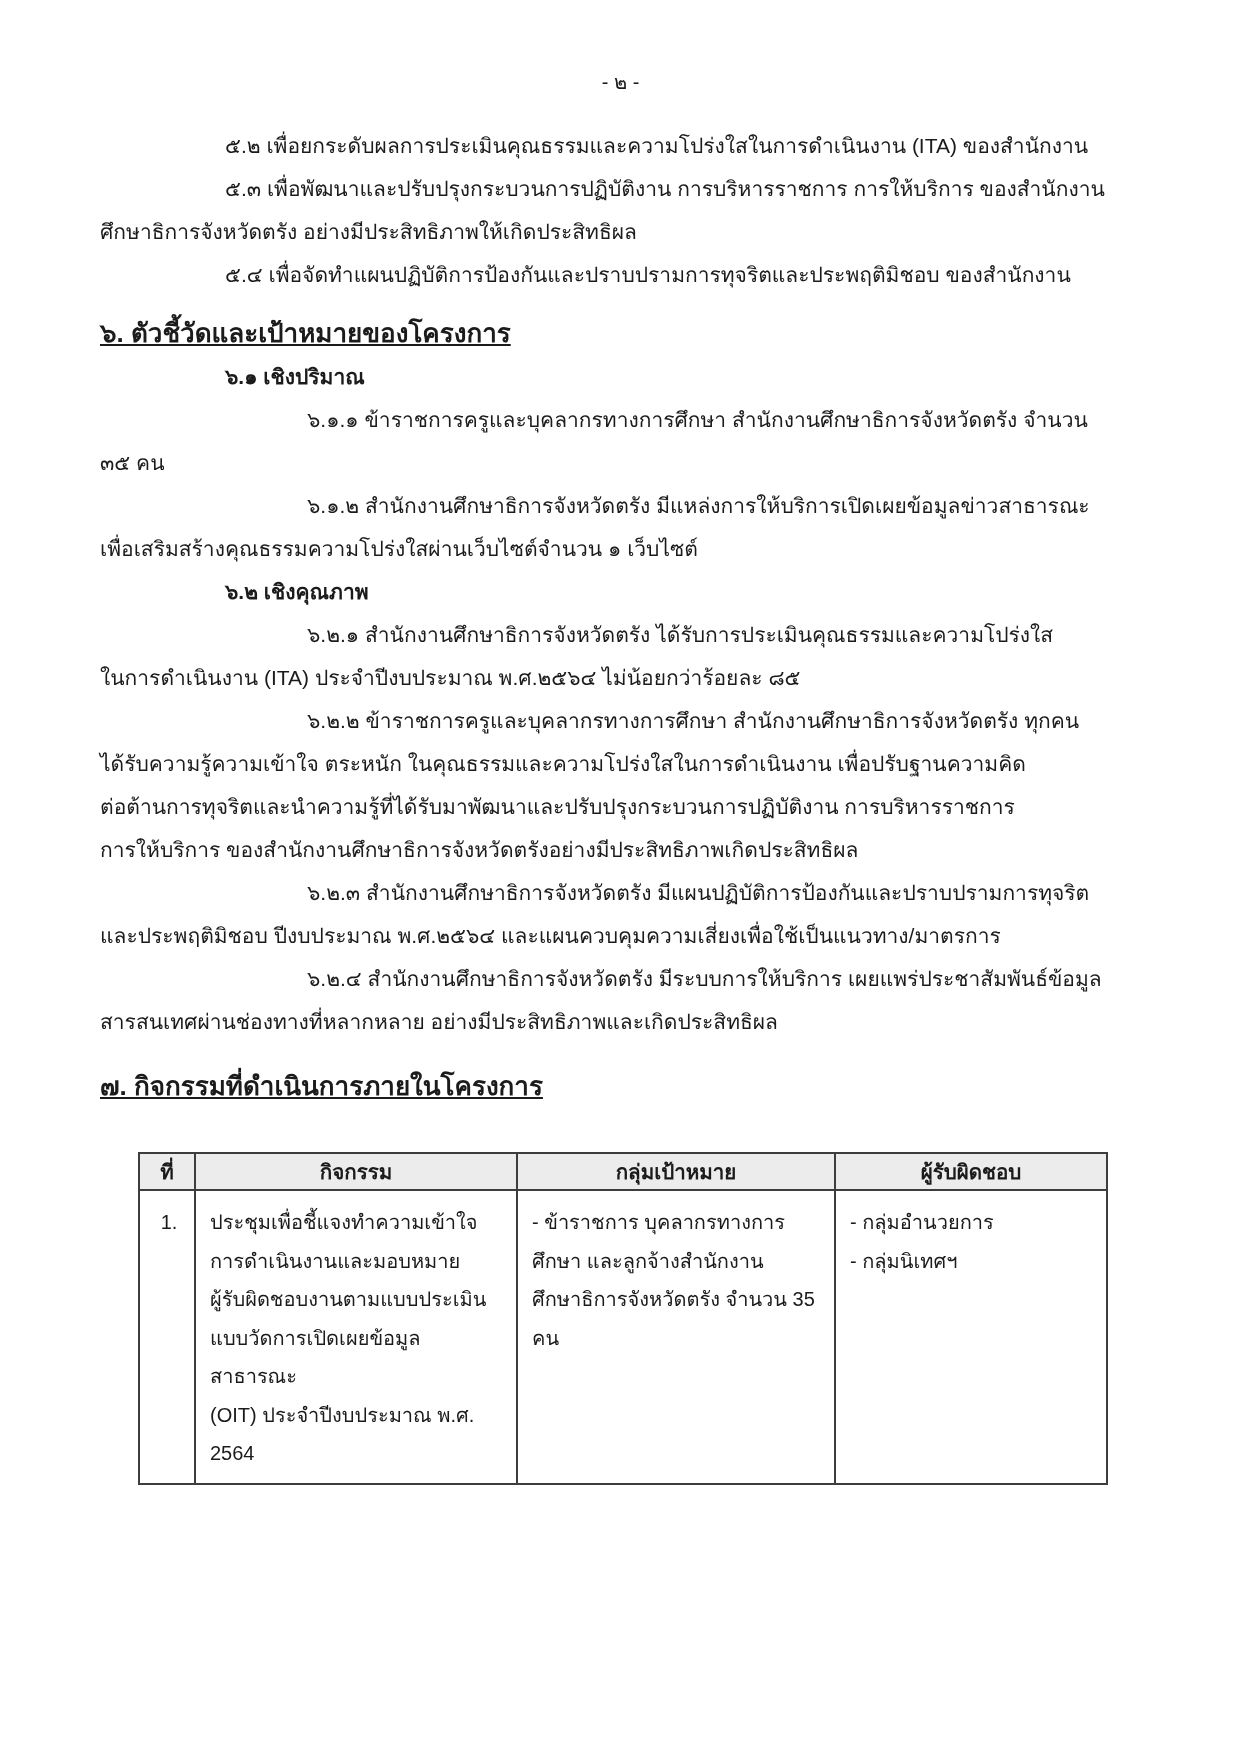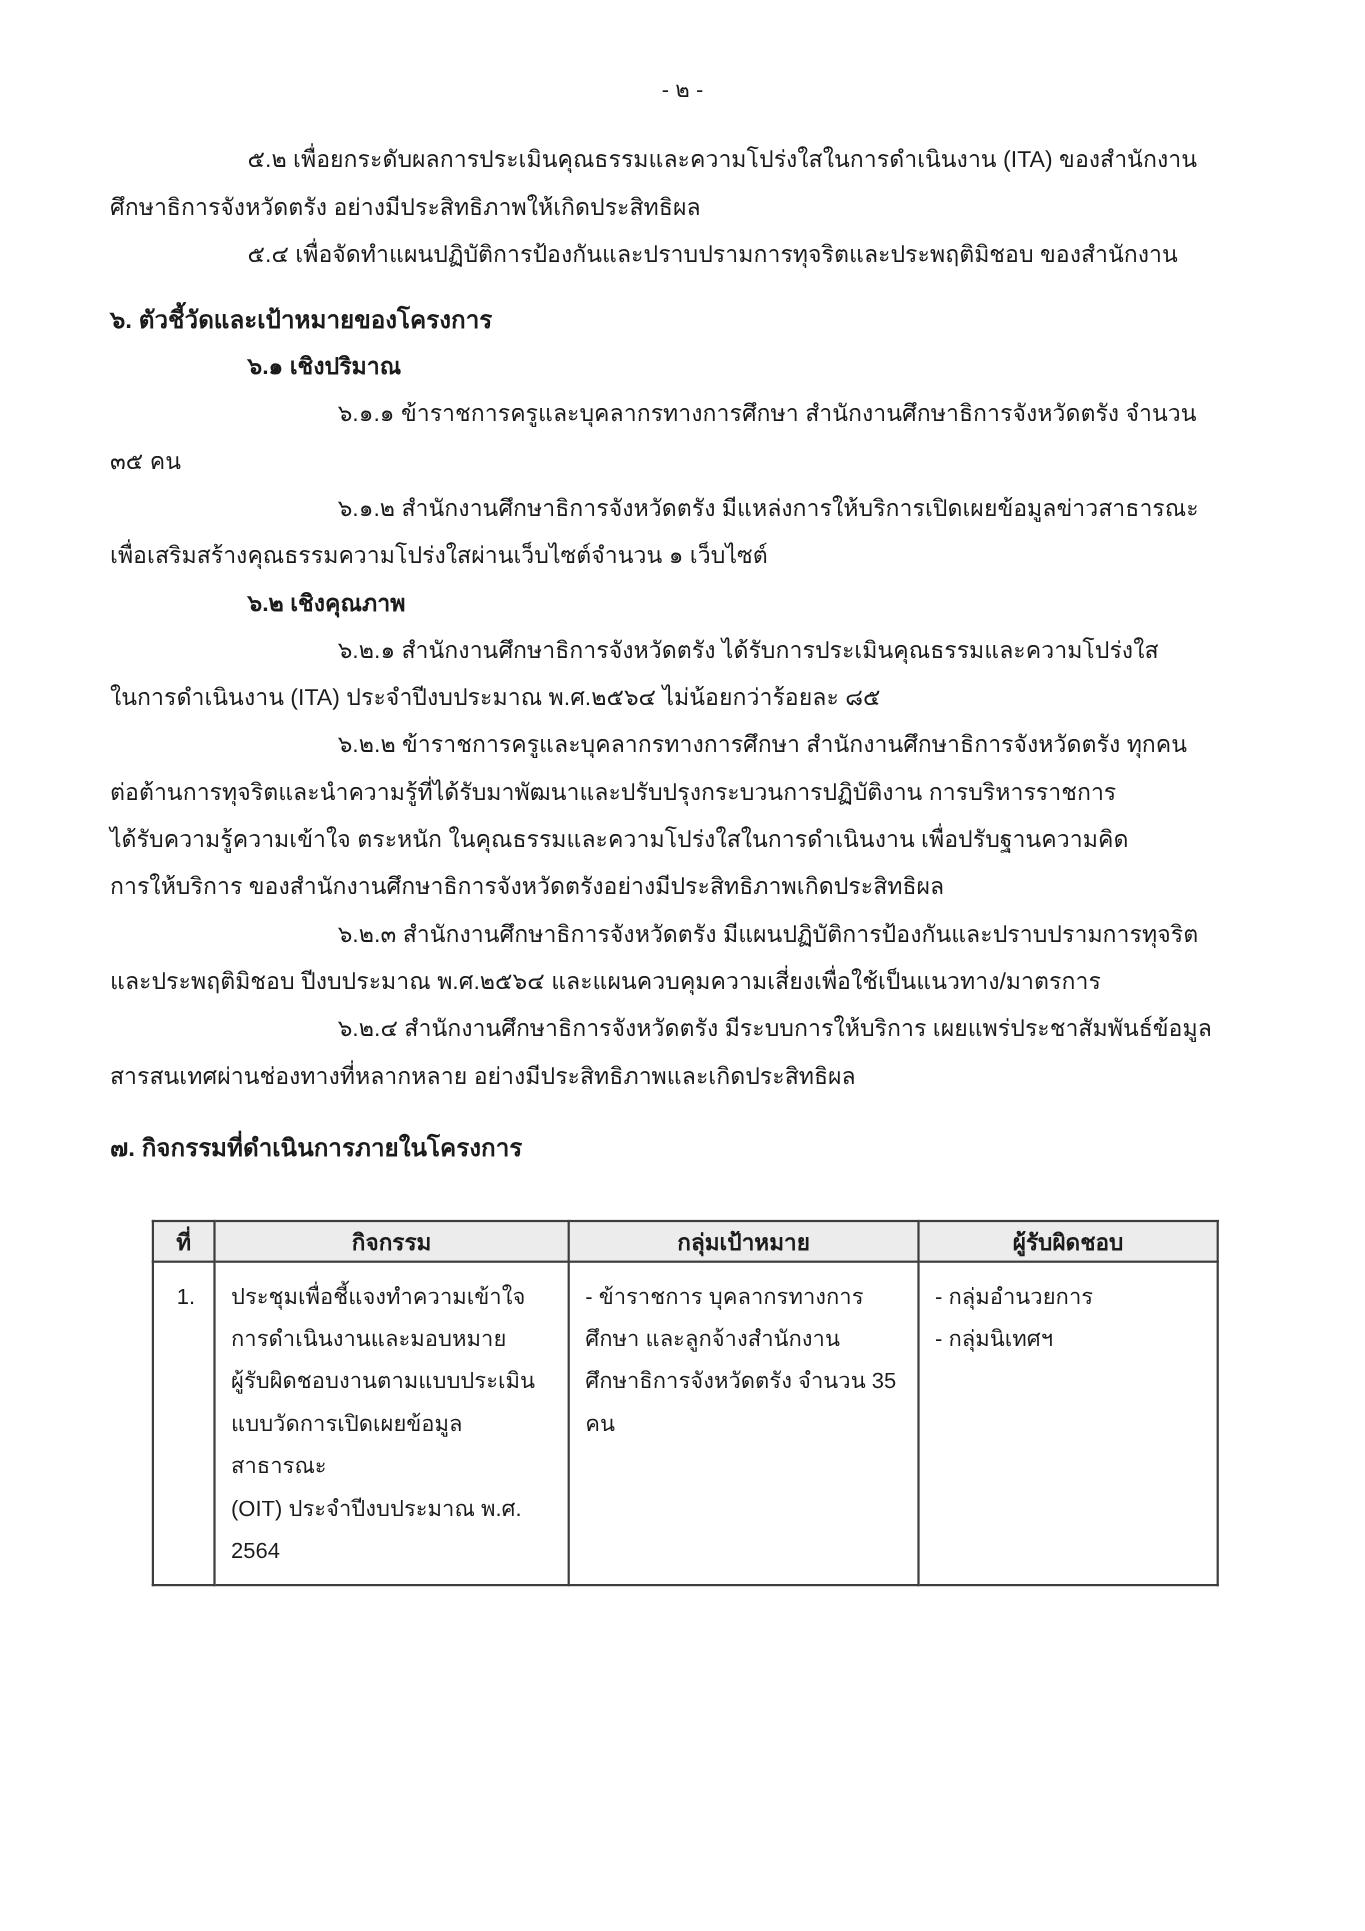--- a/index.html
+++ b/index.html
@@ -34,22 +34,23 @@
   .ln{
     font-size:21px;
     line-height:43px;
     white-space:nowrap;
   }
   .in1{padding-left:125px;}
   .in2{padding-left:207px;}
   .bold{font-weight:bold;}
   .sect{
     font-weight:bold;
-    font-size:22px;
+    font-size:26px;
     margin-top:16px;
+    text-decoration:underline;
   }
   .sect7{margin-top:22px; margin-bottom:44px;}
   table.activities{
     border-collapse:collapse;
     table-layout:fixed;
     width:968px;
     margin-left:38px;
     font-size:20px;
   }
   table.activities th,
@@ -85,36 +86,37 @@
 </style>
 </head>
 <body>
 
 <div class="page">
 
   <div class="page-number">- ๒ -</div>
 
   <div class="doc-body">
     <div class="ln in1">๕.๒ เพื่อยกระดับผลการประเมินคุณธรรมและความโปร่งใสในการดำเนินงาน (ITA) ของสำนักงาน</div>
+    <div class="ln in1">๕.๓ เพื่อพัฒนาและปรับปรุงกระบวนการปฏิบัติงาน การบริหารราชการ การให้บริการ ของสำนักงาน</div>
     <div class="ln">ศึกษาธิการจังหวัดตรัง อย่างมีประสิทธิภาพให้เกิดประสิทธิผล</div>
     <div class="ln in1">๕.๔ เพื่อจัดทำแผนปฏิบัติการป้องกันและปราบปรามการทุจริตและประพฤติมิชอบ ของสำนักงาน</div>
 
     <div class="ln sect">๖. ตัวชี้วัดและเป้าหมายของโครงการ</div>
     <div class="ln in1 bold">๖.๑ เชิงปริมาณ</div>
     <div class="ln in2">๖.๑.๑  ข้าราชการครูและบุคลากรทางการศึกษา สำนักงานศึกษาธิการจังหวัดตรัง จำนวน</div>
     <div class="ln">๓๕ คน</div>
     <div class="ln in2">๖.๑.๒ สำนักงานศึกษาธิการจังหวัดตรัง มีแหล่งการให้บริการเปิดเผยข้อมูลข่าวสาธารณะ</div>
     <div class="ln">เพื่อเสริมสร้างคุณธรรมความโปร่งใสผ่านเว็บไซต์จำนวน ๑ เว็บไซต์</div>
 
     <div class="ln in1 bold">๖.๒ เชิงคุณภาพ</div>
     <div class="ln in2">๖.๒.๑   สำนักงานศึกษาธิการจังหวัดตรัง ได้รับการประเมินคุณธรรมและความโปร่งใส</div>
     <div class="ln">ในการดำเนินงาน (ITA) ประจำปีงบประมาณ พ.ศ.๒๕๖๔ ไม่น้อยกว่าร้อยละ ๘๕</div>
     <div class="ln in2">๖.๒.๒ ข้าราชการครูและบุคลากรทางการศึกษา สำนักงานศึกษาธิการจังหวัดตรัง ทุกคน</div>
+    <div class="ln">ได้รับความรู้ความเข้าใจ ตระหนัก ในคุณธรรมและความโปร่งใสในการดำเนินงาน เพื่อปรับฐานความคิด</div>
     <div class="ln">ต่อต้านการทุจริตและนำความรู้ที่ได้รับมาพัฒนาและปรับปรุงกระบวนการปฏิบัติงาน การบริหารราชการ</div>
-    <div class="ln">ได้รับความรู้ความเข้าใจ ตระหนัก ในคุณธรรมและความโปร่งใสในการดำเนินงาน เพื่อปรับฐานความคิด</div>
     <div class="ln">การให้บริการ ของสำนักงานศึกษาธิการจังหวัดตรังอย่างมีประสิทธิภาพเกิดประสิทธิผล</div>
     <div class="ln in2">๖.๒.๓ สำนักงานศึกษาธิการจังหวัดตรัง มีแผนปฏิบัติการป้องกันและปราบปรามการทุจริต</div>
     <div class="ln">และประพฤติมิชอบ ปีงบประมาณ พ.ศ.๒๕๖๔ และแผนควบคุมความเสี่ยงเพื่อใช้เป็นแนวทาง/มาตรการ</div>
     <div class="ln in2">๖.๒.๔ สำนักงานศึกษาธิการจังหวัดตรัง มีระบบการให้บริการ เผยแพร่ประชาสัมพันธ์ข้อมูล</div>
     <div class="ln">สารสนเทศผ่านช่องทางที่หลากหลาย อย่างมีประสิทธิภาพและเกิดประสิทธิผล</div>
 
     <div class="ln sect sect7">๗. กิจกรรมที่ดำเนินการภายในโครงการ</div>
 
     <table class="activities">
       <colgroup>

